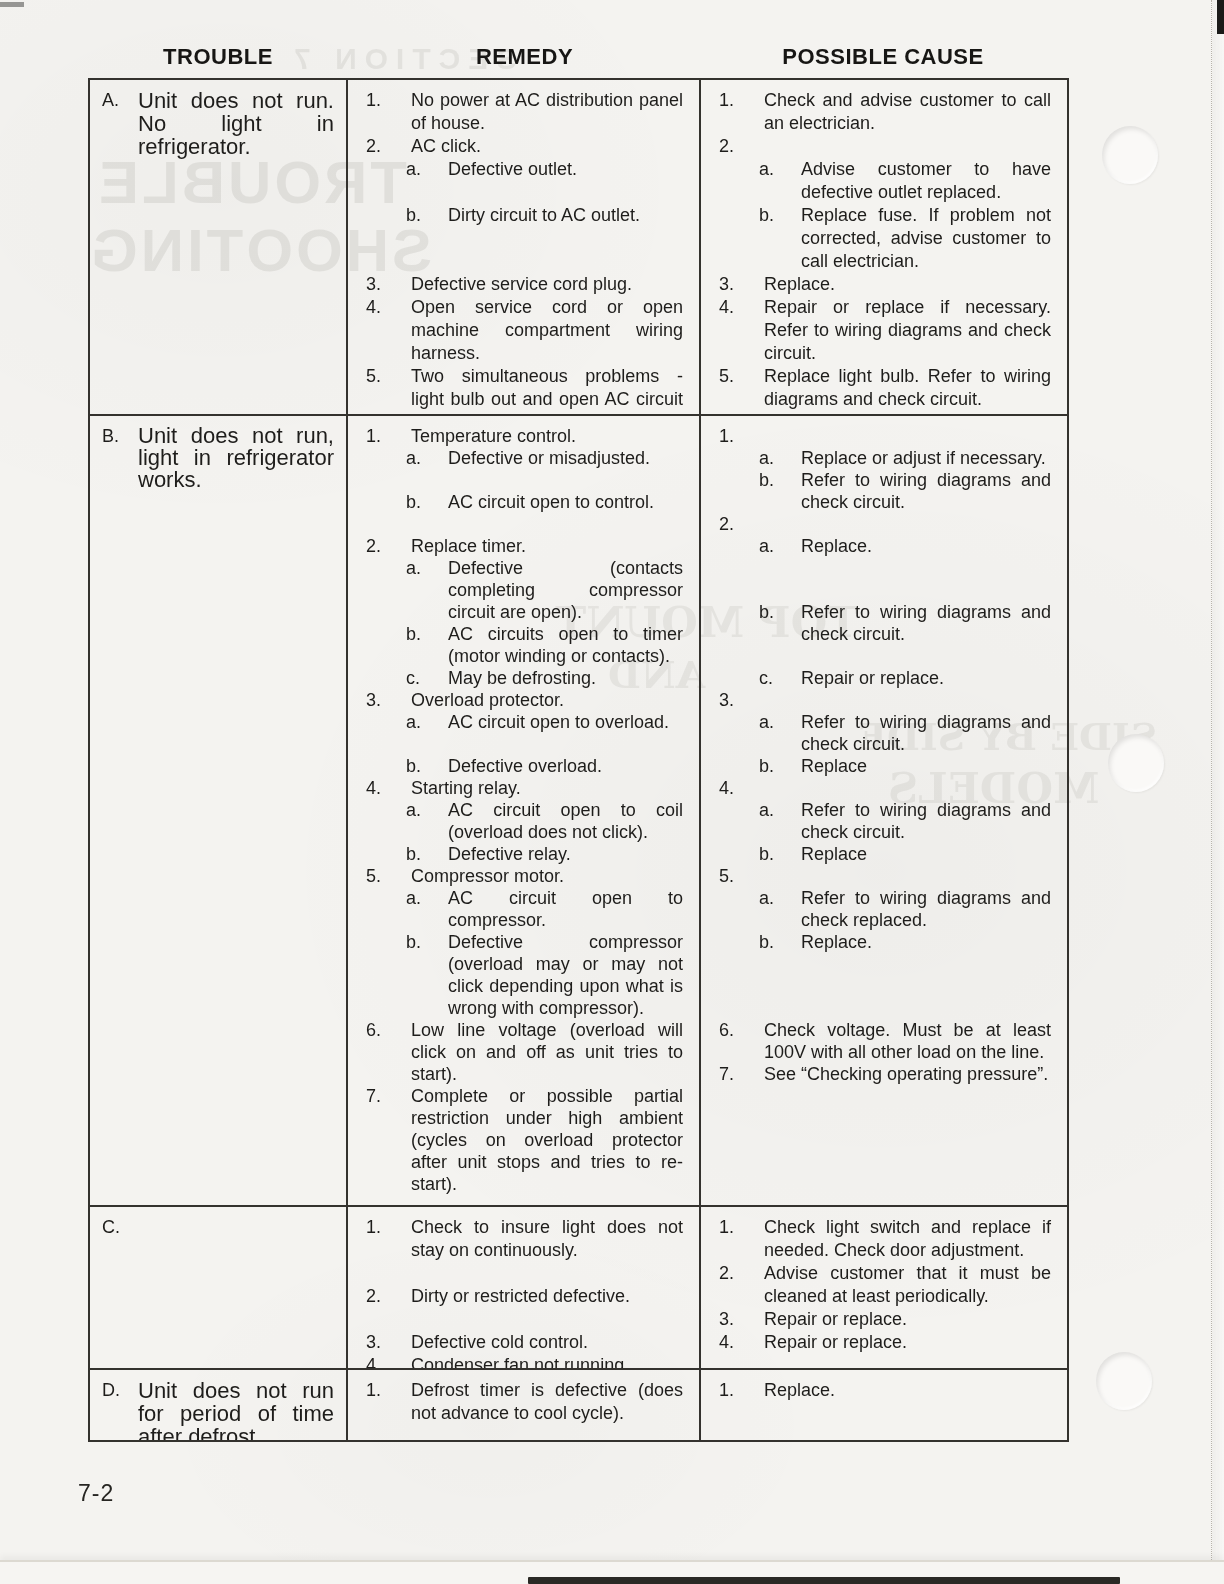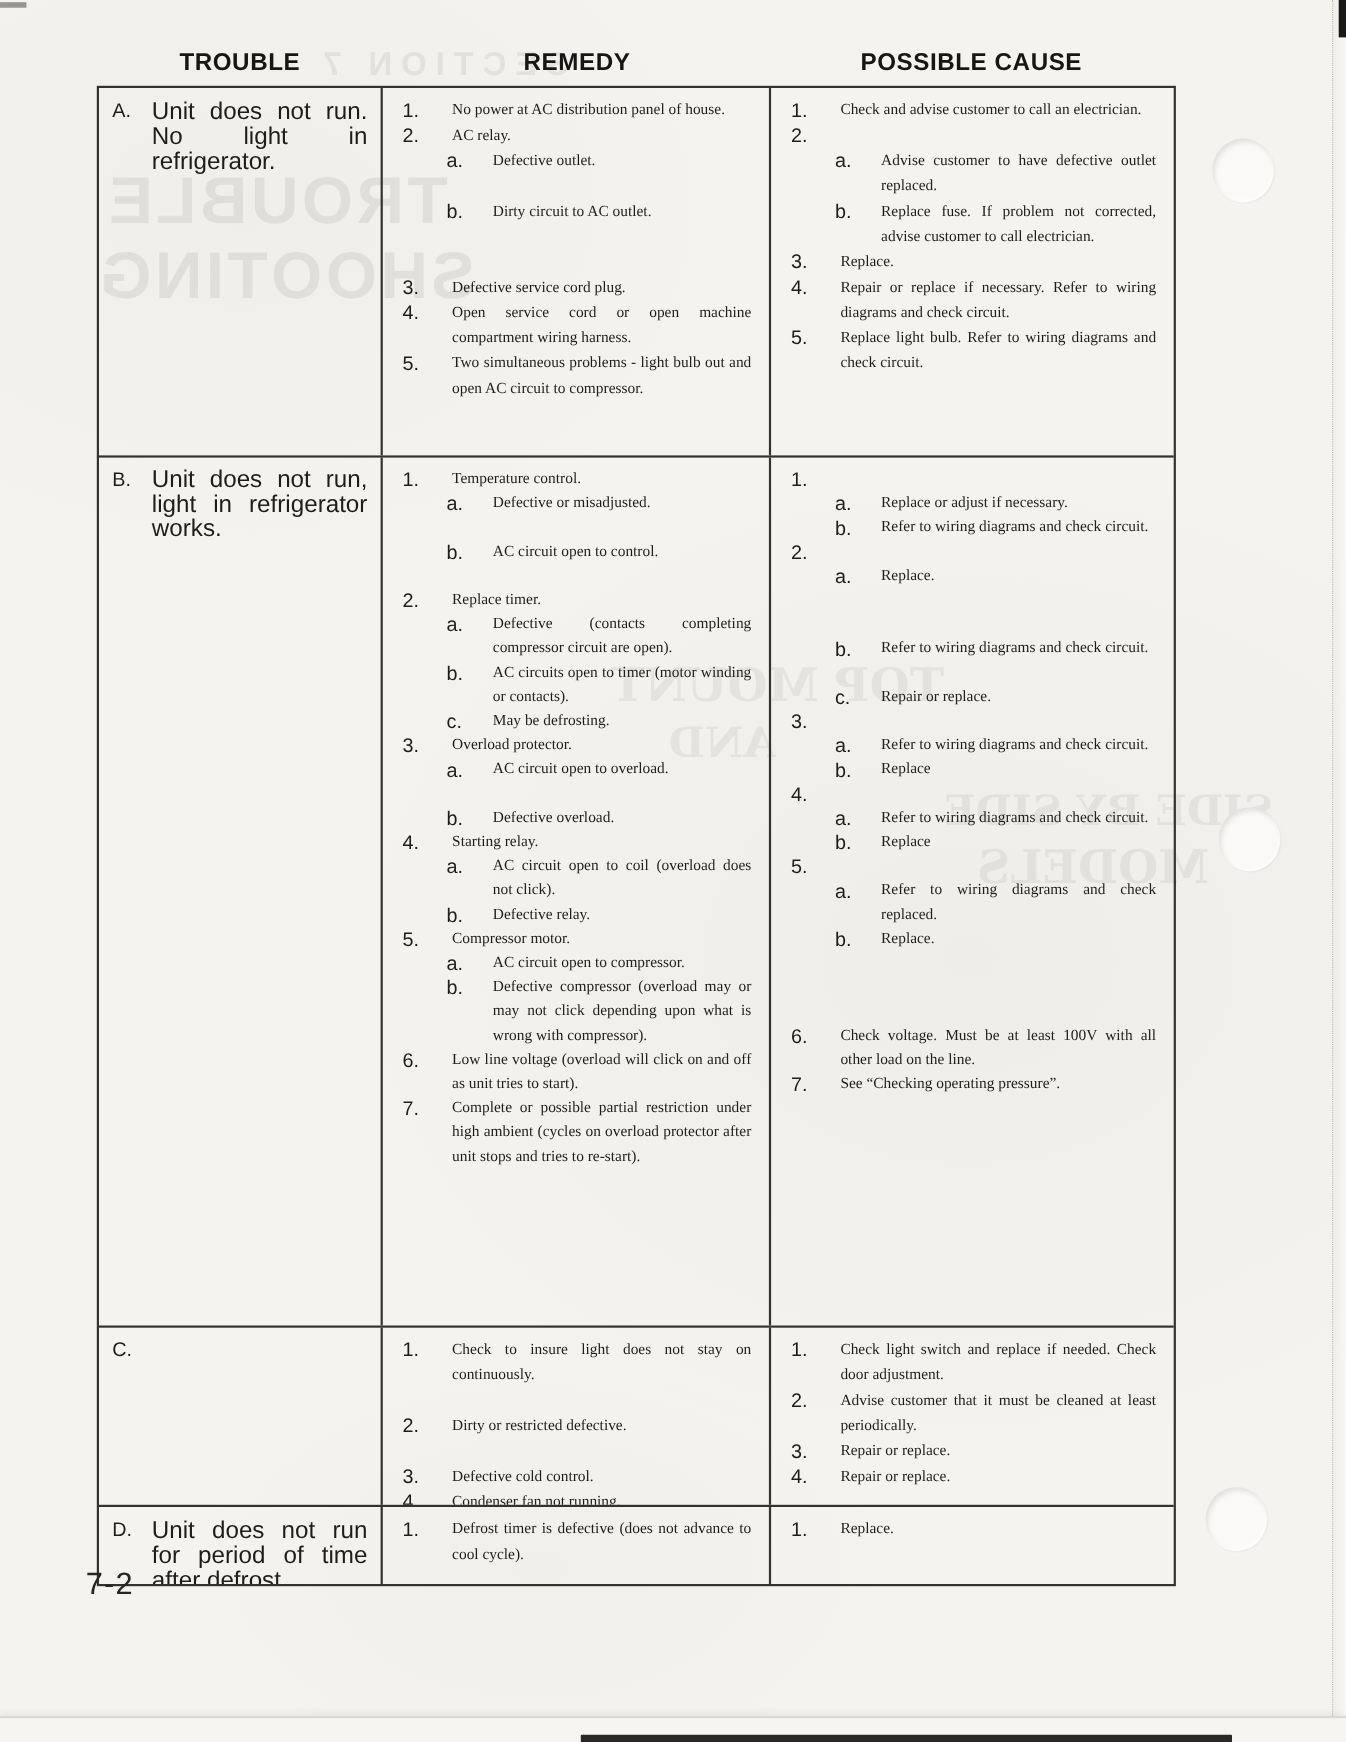--- a/index.html
+++ b/index.html
@@ -37,26 +37,26 @@
   .cell{overflow:hidden;}
   .trow > .cell:not(:last-child){border-right:2px solid #34322e;}
   .trouble-cell{padding:9px 8px 0 12px;display:flex;align-items:flex-start;}
   .tlabel{flex:none;width:36px;font-size:18px;line-height:var(--lh);}
   .ttext{flex:1;font-size:22px;line-height:var(--lh);text-align:justify;padding-right:4px;}
   .list-cell{padding:9px 10px 0 0;}
   .item{display:flex;align-items:flex-start;margin-left:18px;}
   .item.sub{margin-left:58px;}
   .num{flex:none;width:45px;font-size:18px;line-height:var(--lh);}
   .item.sub .num{width:42px;}
-  .txt{flex:1;font-size:14px;line-height:var(--lh);text-align:justify;padding-right:6px;font-family:Liberation Serif, serif;}
+  .txt{flex:1;font-size:18px;line-height:var(--lh);text-align:justify;padding-right:6px;}
   .g1{margin-top:var(--lh);}
   .g2{margin-top:calc(var(--lh) * 2);}
   .g3{margin-top:calc(var(--lh) * 3);}
   
-  .pagenum{position:absolute;left:78px;top:1424px;font-size:28px;letter-spacing:1px;color:#262522;}
+  .pagenum{position:absolute;left:78px;top:1480px;font-size:23px;letter-spacing:1px;color:#262522;}
   .hole{position:absolute;width:56px;height:58px;border-radius:50%;background:#faf9f7;
         box-shadow:inset 2px 3px 5px rgba(0,0,0,.10), inset -1px -2px 3px rgba(255,255,255,.8), 1px 1px 2px rgba(0,0,0,.05);}
   .hole1{left:1102px;top:126px;}
   .hole2{left:1108px;top:734px;}
   .hole3{left:1096px;top:1352px;}
   .right-edge{position:absolute;right:0;top:0;width:12px;height:1584px;
         border-left:1px dotted #b8b4ab;background:linear-gradient(to right,rgba(0,0,0,.02),rgba(255,255,255,.35));}
   .bottom-edge{position:absolute;left:0;top:1560px;width:1224px;height:24px;background:#f6f5f2;
         border-top:2px solid #dcd9d1;box-shadow:0 -4px 6px rgba(0,0,0,.045);}
   .scan-bar{position:absolute;left:528px;top:1577px;width:592px;height:7px;background:#2a2925;border-radius:1px;}
@@ -88,21 +88,21 @@
           <div class="tlabel">A.</div>
           <div class="ttext">Unit does not run. No light in refrigerator.</div>
         </div>
         <div class="cell list-cell">
           <div class="item">
             <div class="num">1.</div>
             <div class="txt">No power at AC distribution panel of house.</div>
           </div>
           <div class="item">
             <div class="num">2.</div>
-            <div class="txt">AC relay.</div>
+            <div class="txt">AC click.</div>
           </div>
           <div class="item sub">
             <div class="num">a.</div>
             <div class="txt">Defective outlet.</div>
           </div>
           <div class="item sub g1">
             <div class="num">b.</div>
             <div class="txt">Dirty circuit to AC outlet.</div>
           </div>
           <div class="item g2">

